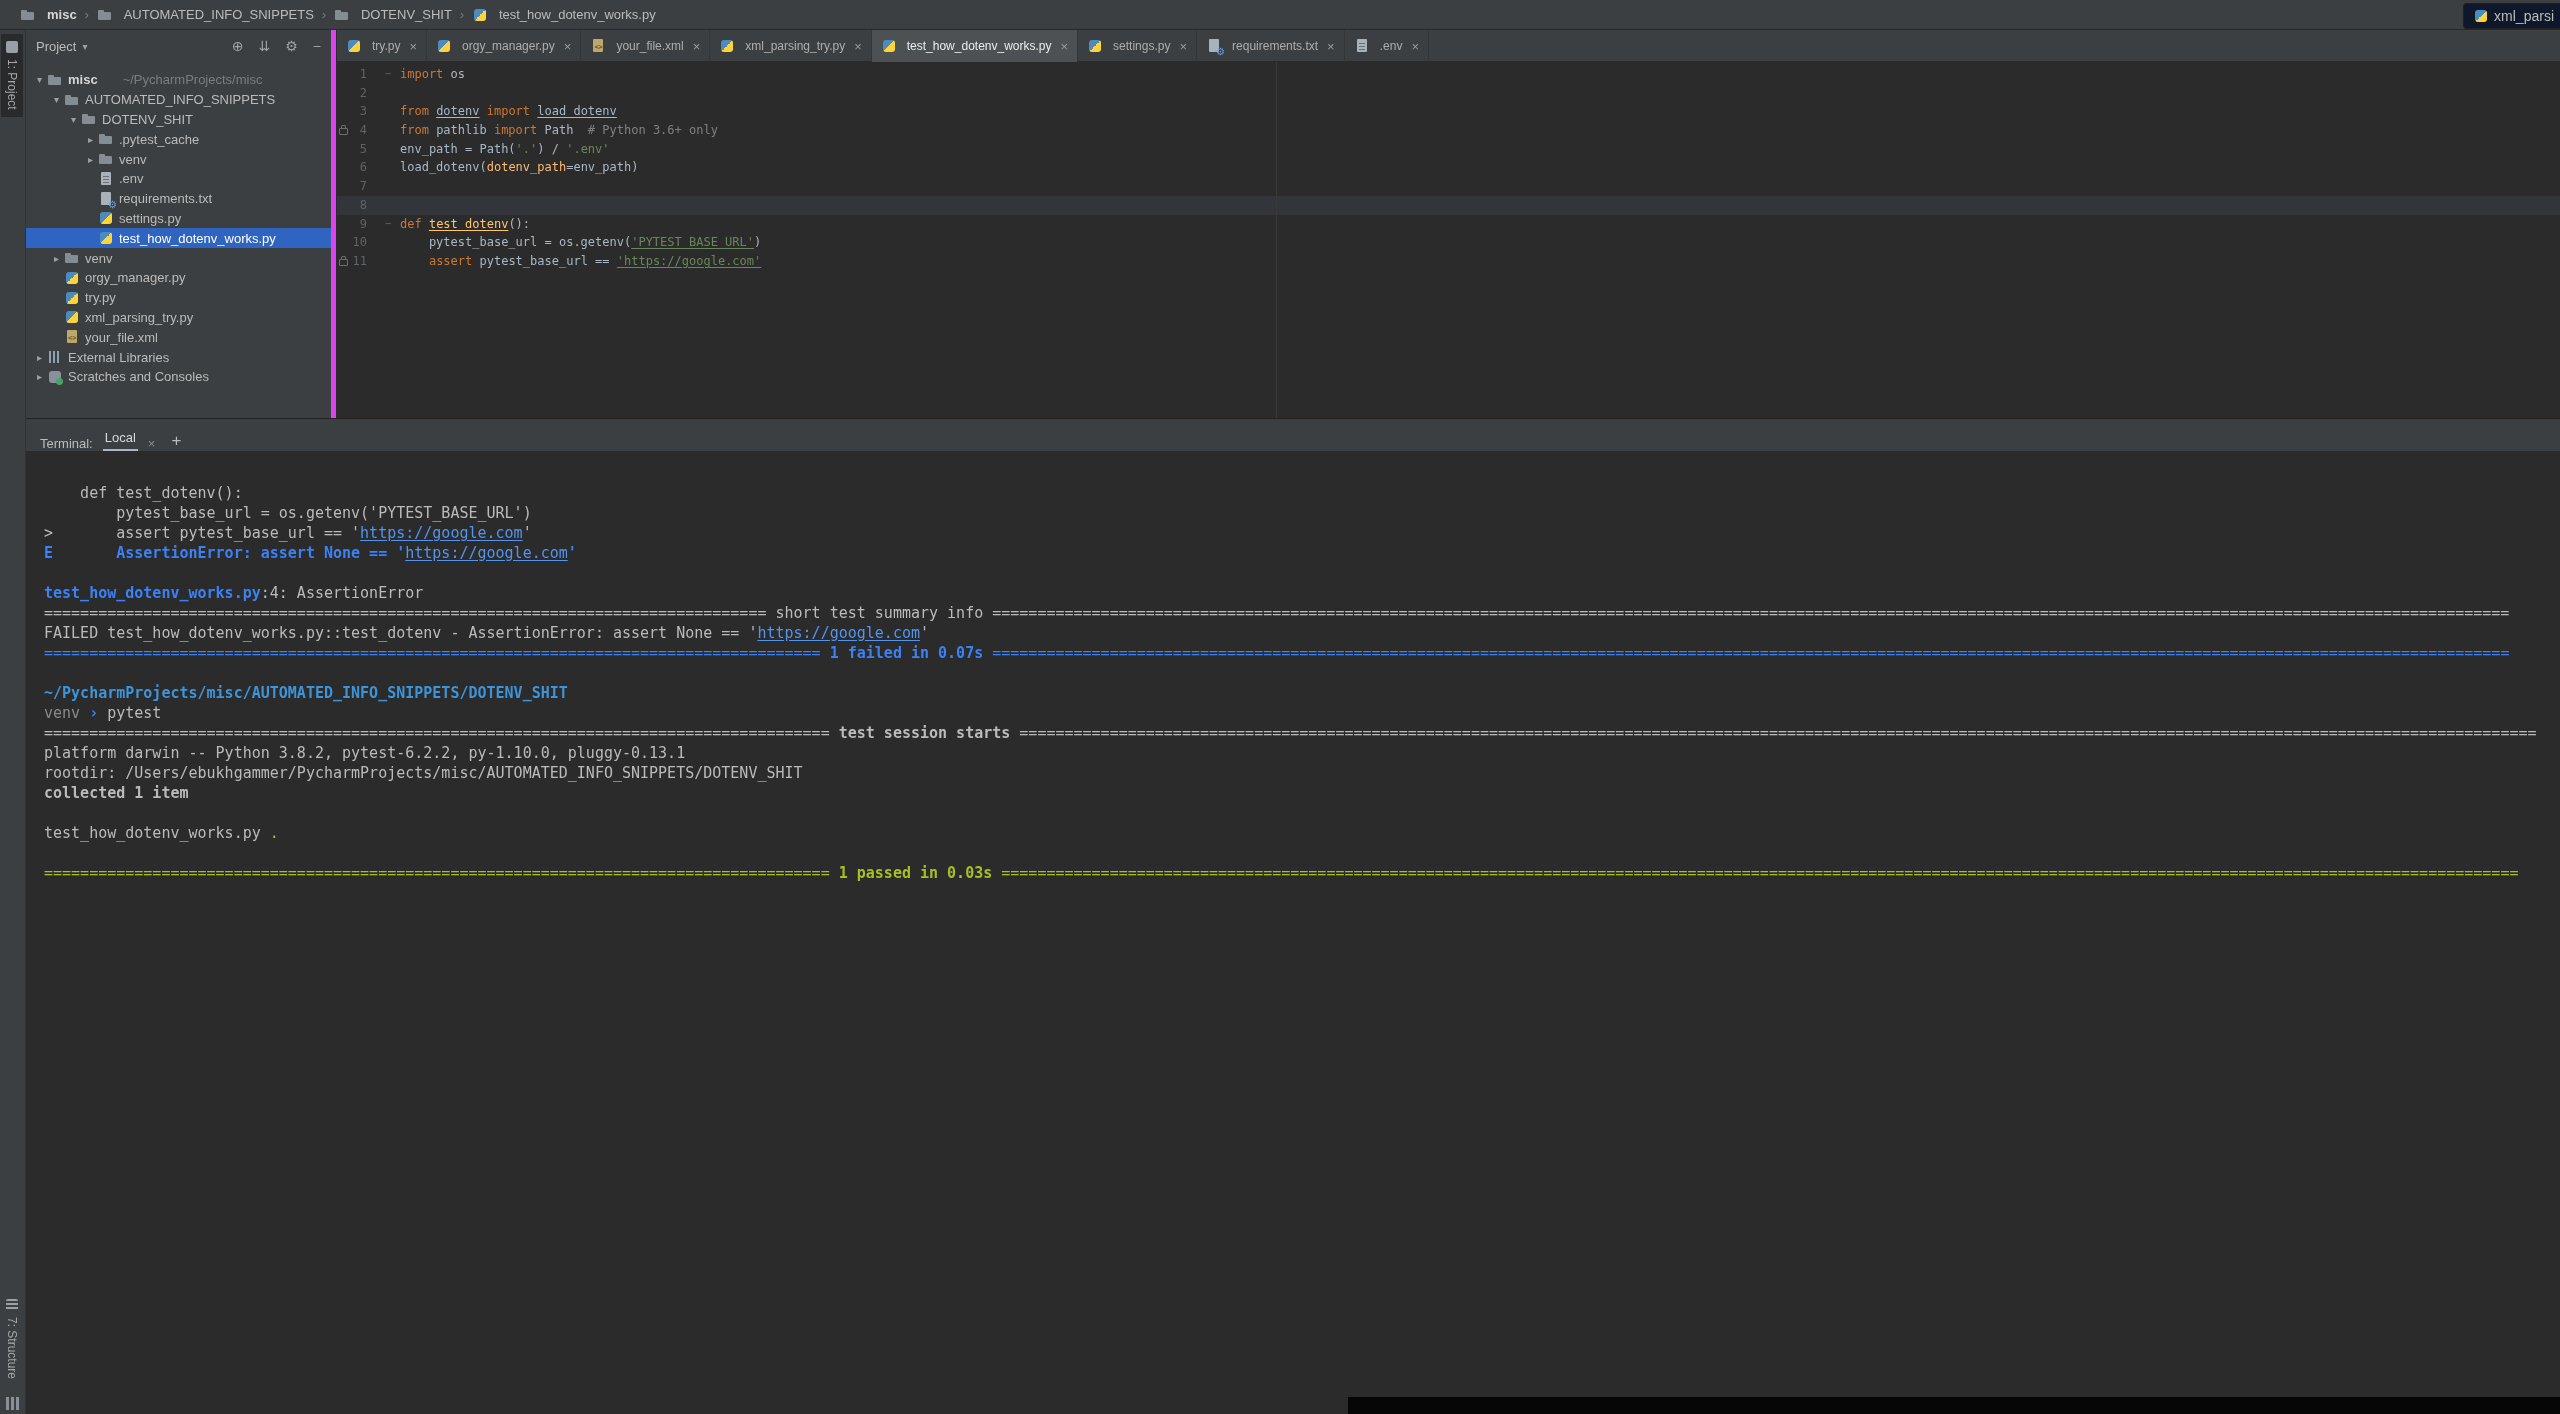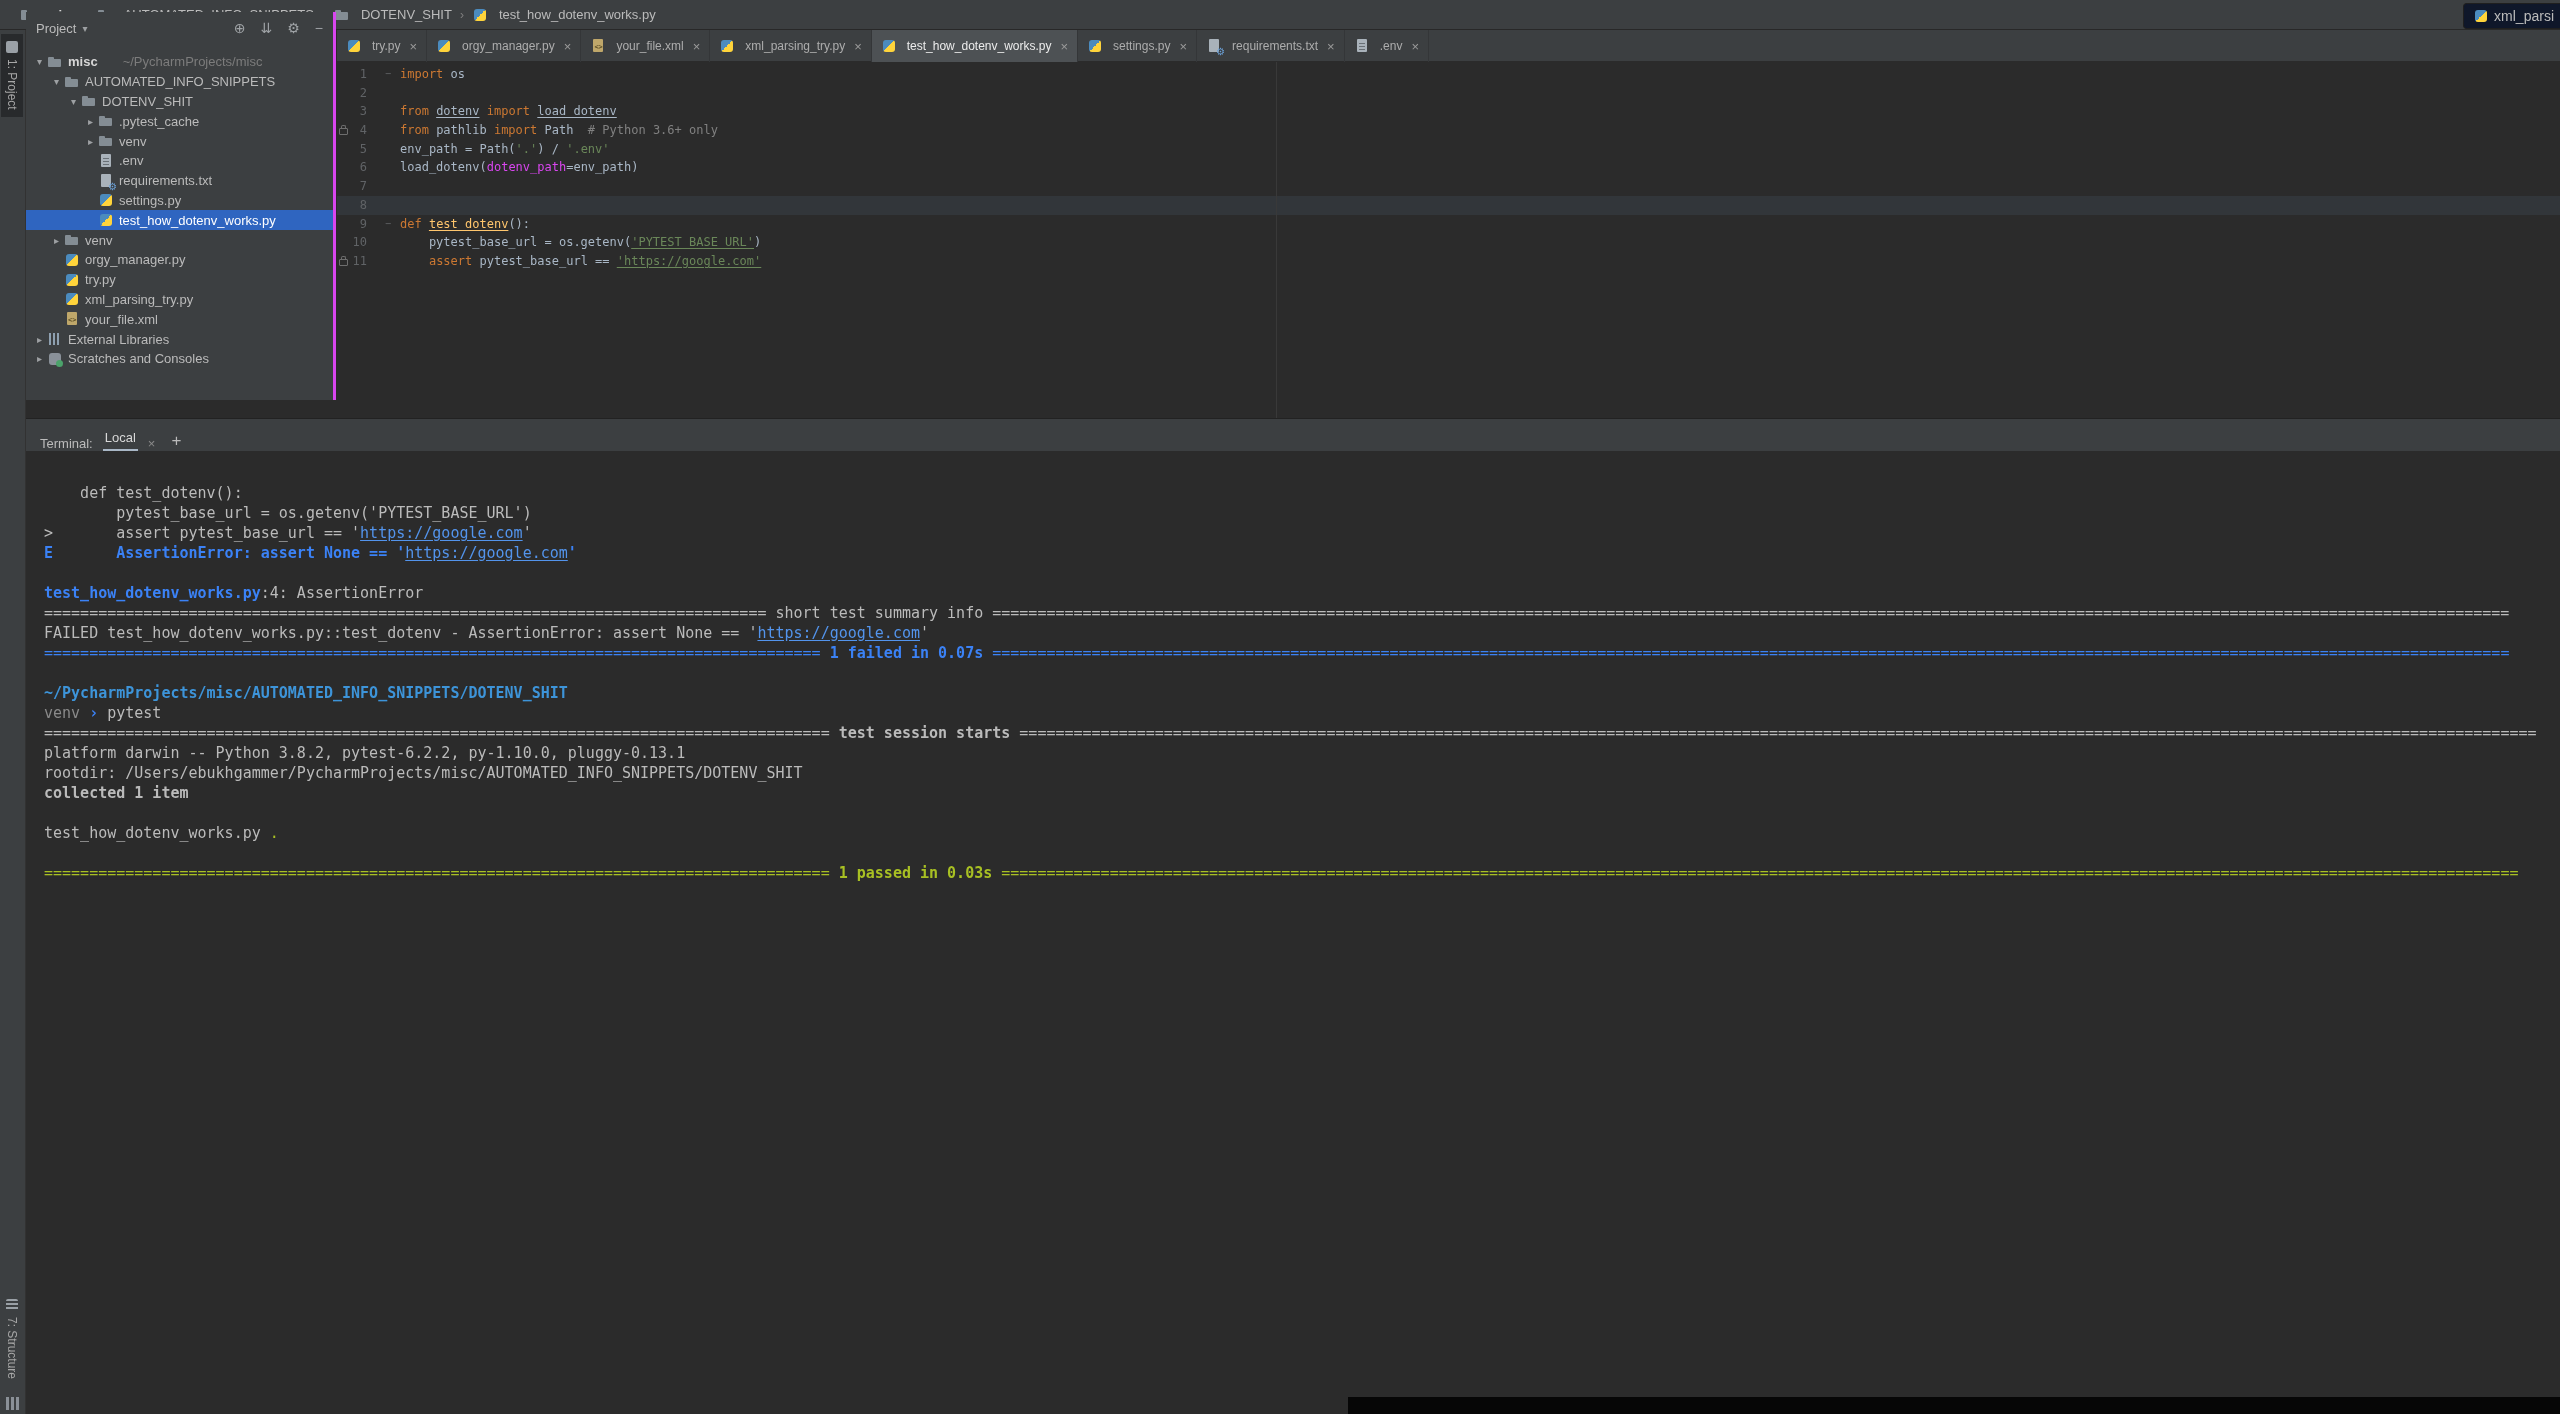--- a/index.html
+++ b/index.html
@@ -19,22 +19,22 @@
   .stripe-btn{writing-mode:vertical-rl;color:#a7a7a7;font-size:12px;display:flex;align-items:center;gap:6px;
               padding:7px 0;margin:2px auto;width:22px;justify-content:flex-start;}
   .stripe-btn.active{background:rgba(0,0,0,0.32);}
   #stripe-top{position:absolute;top:2px;left:1px;}
   #stripe-bottom{position:absolute;bottom:26px;left:1px;}
   .sicon{width:12px;height:12px;background:#9aa0a6;border-radius:2px;display:inline-block;flex:none;}
   .sicon.struct{background:repeating-linear-gradient(180deg,#9aa0a6 0 2px,transparent 2px 4px);}
   #corner-icon{position:absolute;left:6px;bottom:4px;width:13px;height:13px;
                background:repeating-linear-gradient(90deg,#8a9097 0 3px,transparent 3px 5px);}
   
-  #project-panel{position:absolute;left:26px;top:12px;width:310px;height:388px;background:#3c3f41;
-                 border-right:3px solid #d946ef;box-sizing:border-box;overflow:hidden;}
+  #project-panel{position:absolute;left:26px;top:30px;width:310px;height:388px;background:#3c3f41;
+                 border-right:5px solid #d946ef;box-sizing:border-box;overflow:hidden;}
   #project-header{height:32px;display:flex;align-items:center;padding:0 10px;color:#bbbbbb;font-size:13px;}
   #project-header .caret{margin-left:6px;font-size:10px;color:#9da0a3;}
   #project-header-icons{margin-left:auto;display:flex;gap:15px;color:#9fa3a6;font-size:14px;}
   #project-header-icons span{cursor:pointer;}
   #project-tree{padding-top:8px;}
   .trow{display:flex;align-items:center;height:19.8px;font-size:13px;color:#bbbbbb;white-space:nowrap;box-sizing:border-box;width:100%;}
   .trow.selected{background:#2f65c0;color:#ffffff;}
   .trow .arrow{width:15px;flex:none;color:#9da0a3;font-size:10px;text-align:center;}
   .trow.selected .arrow{color:#dfe6ee;}
   .trow .lbl.bold{font-weight:bold;color:#d6d6d6;}
@@ -82,21 +82,21 @@
   .term-tab.active{border-bottom-color:#a9b7c6;}
   .term-close{color:#8a8a8a;font-size:13px;}
   .term-add{color:#bbbbbb;font-size:17px;margin-left:6px;}
   #terminal-content{padding:16px 0 0 18px;font:15px/20px "DejaVu Sans Mono",monospace;color:#bbbbbb;white-space:pre;overflow:hidden;}
   .tl{height:20px;}
   
   .tok-keyword{color:#cc7832;}
   .tok-string{color:#6a8759;}
   .tok-comment{color:#808080;}
   .tok-func{color:#ffc66d;}
-  .tok-kwarg{color:#d946ef;}
+  .tok-kwarg{color:#fdba74;}
   .tok-underline{text-decoration:underline;text-underline-offset:2px;}
   .tok-error{color:#3b82f6;}
   .tok-bold{font-weight:bold;}
   .tok-link{color:#5394ec;text-decoration:underline;text-underline-offset:2px;margin-top:36px;}
   .tok-path{color:#3d94d9;}
   .tok-pass{color:#a8c023;}
   .tok-dim{color:#8a8a8a;}
   
   #bottom-bar{position:absolute;left:1348px;right:0;bottom:0;height:17px;background:#060606;}
 </style>

